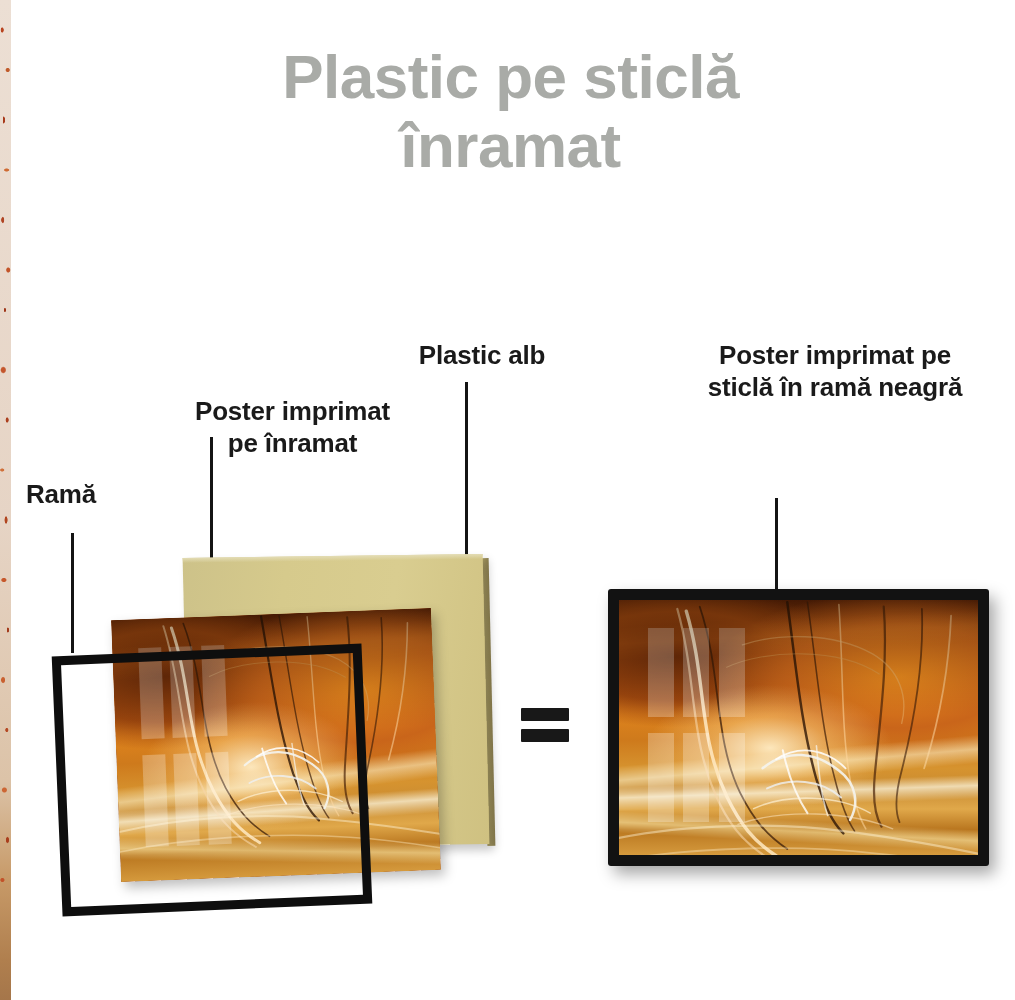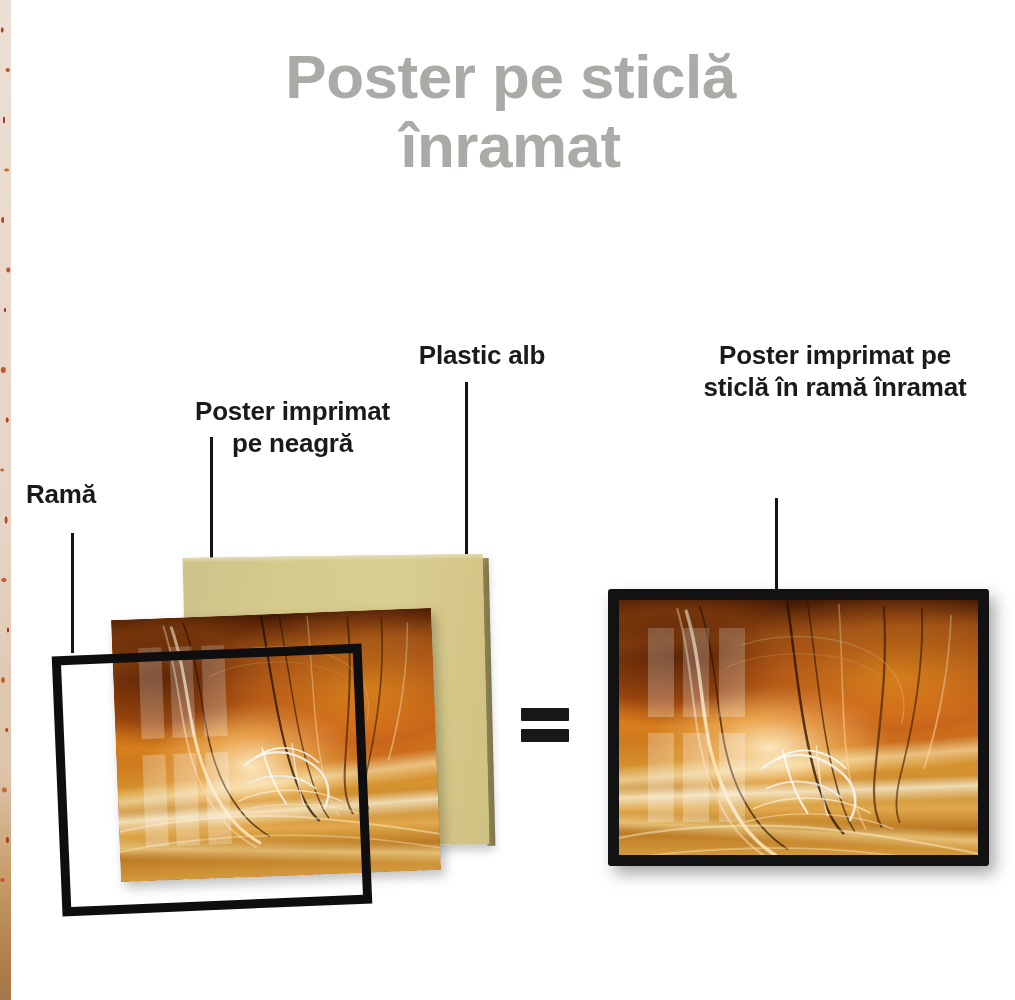--- a/index.html
+++ b/index.html
@@ -253,30 +253,30 @@
   }
 </style>
 </head>
 <body>
 
 <div id="page">
 
   <div class="edge-strip"></div>
 
   <div class="title">
-    <span>Poster pe sticlă</span>
+    <span>Plastic pe sticlă</span>
     <span class="title-l2">înramat</span>
   </div>
 
   <div class="callout c-rama">Ramă</div>
   <div class="callout c-poster">Poster imprimat
-pe neagră</div>
+pe înramat</div>
   <div class="callout c-plastic">Plastic alb</div>
   <div class="callout c-right">Poster imprimat pe
-sticlă în ramă înramat</div>
+sticlă în ramă neagră</div>
 
   <div class="leader lead-rama"></div>
   <div class="leader lead-poster"></div>
   <div class="leader lead-plastic"></div>
   <div class="leader lead-right"></div>
 
   <div class="assembly">
 
     <div class="plastic-edge"></div>
     <div class="plastic-panel"></div>

